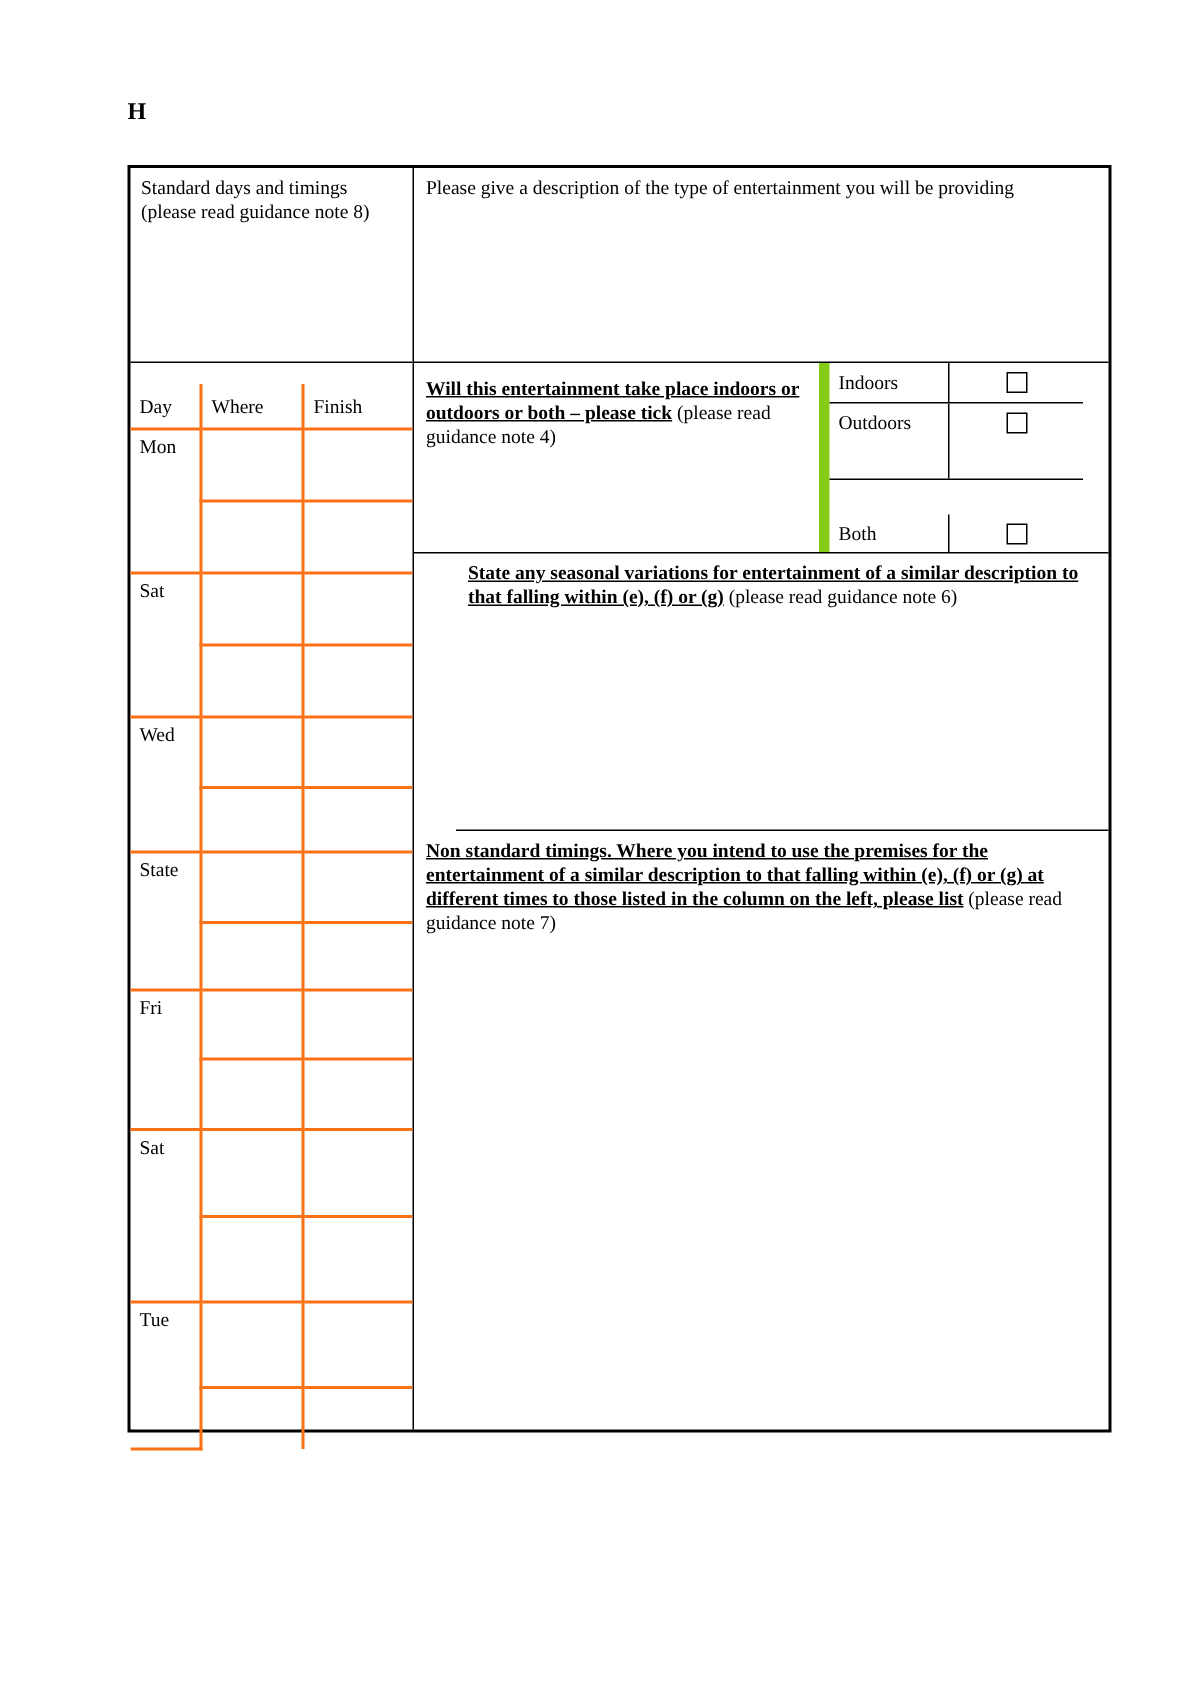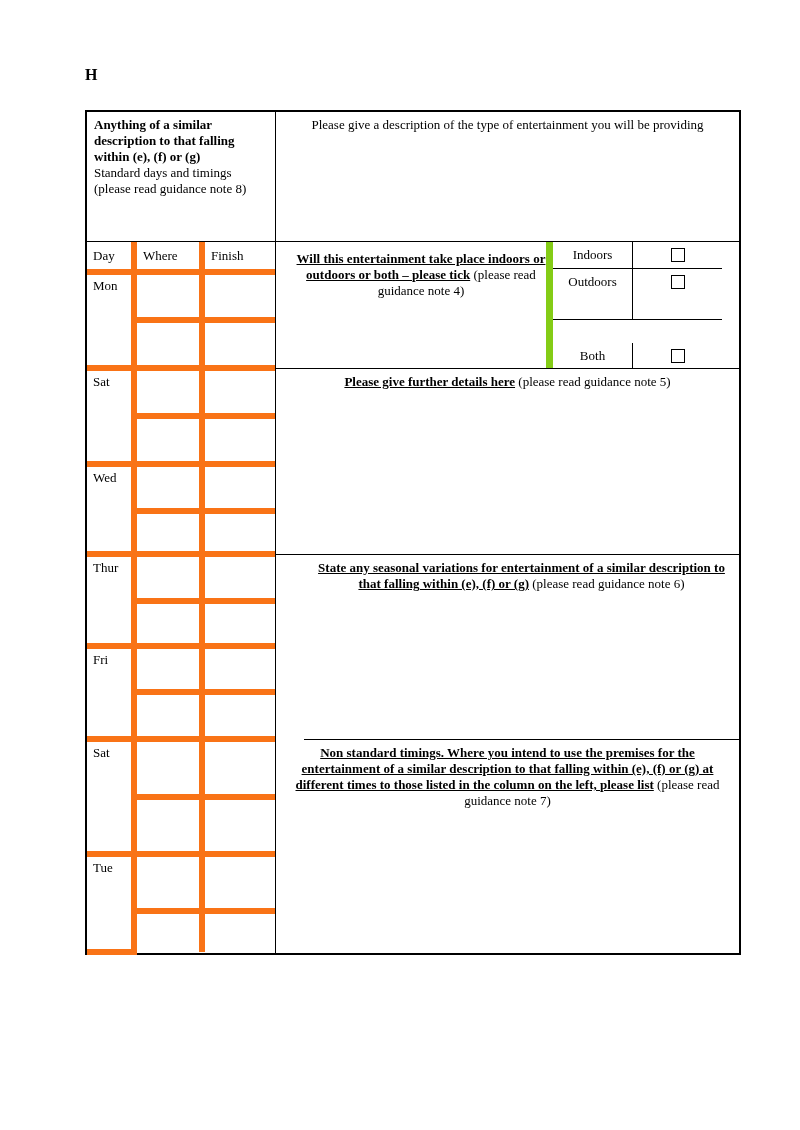--- a/index.html
+++ b/index.html
@@ -8,30 +8,30 @@
   .section-letter{position:absolute;left:85px;top:66px;font-size:16px;font-weight:bold;}
 
   .form{position:absolute;left:85px;top:110px;width:652px;height:841px;border:2px solid #000;}
 
   
   .left-col{position:absolute;left:0;top:0;width:189px;height:841px;border-right:1px solid #000;box-sizing:border-box;}
   .left-header{height:130px;box-sizing:border-box;border-bottom:1px solid #000;padding:5px 7px;line-height:16px;}
   .left-header .bold{font-weight:bold;display:block;}
   .left-header .note{display:block;}
 
-  table.timings{width:100%;border-collapse:collapse;table-layout:fixed;}
-  table.timings td{border:6px solid #f97316;padding:3px 6px;vertical-align:top;line-height:16px;}
+  table.timings{width:100%;border-collapse:collapse;table-layout:fixed;margin-top:14px;}
+  table.timings td{border:2px solid #f97316;padding:3px 6px;vertical-align:top;line-height:16px;}
   table.timings tr td:first-child{border-left:none;}
   table.timings tr td:last-child{border-right:none;}
   table.timings tr.hdr td{border-top:none;vertical-align:middle;}
   table.timings tr.last td{border-bottom:none;}
 
   
   .right-col{position:absolute;left:189px;top:0;width:463px;height:841px;display:flex;flex-direction:column;}
-  .rbox{box-sizing:border-box;border-bottom:1px solid #000;padding:5px 8px;line-height:16px;position:relative;text-align:center;}
+  .rbox{box-sizing:border-box;border-bottom:1px solid #000;padding:5px 8px;line-height:16px;position:relative;}
   .rbox.last{border-bottom:none;flex:1;}
   .bu{font-weight:bold;text-decoration:underline;}
 
   #rbox1{height:130px;}
   #rbox2{height:127px;padding:0;}
   #rbox3{height:186px;}
   #rbox4{height:185px;margin-left:28px;}
 
   .io-heading{position:absolute;left:0;top:4px;width:290px;padding:5px 8px;box-sizing:border-box;line-height:16px;}
   .io-table{position:absolute;top:0;right:17px;bottom:0;width:176px;border-left:7px solid #84cc16;box-sizing:border-box;display:flex;flex-direction:column;}
@@ -47,21 +47,20 @@
 <body>
 
 <div class="page">
 
   <div class="section-letter">H</div>
 
   <div class="form">
 
     <div class="left-col">
       <div class="left-header">
-        <span class="bold">Anything of a similar description to that falling within (e), (f) or (g)</span>
         <span class="note">Standard days and timings (please read guidance note 8)</span>
       </div>
 
       <table class="timings">
         <colgroup>
             <col style="width:47px">
             <col style="width:68px">
             <col style="width:73px">
           </colgroup>
         <tbody>
@@ -95,21 +94,21 @@
           <td rowspan="2">Wed</td>
           <td></td>
           <td></td>
         </tr>
         <tr style="height:43px">
           <td></td>
           <td></td>
         </tr>
 
         <tr style="height:47px">
-          <td rowspan="2">Thur</td>
+          <td rowspan="2">State</td>
           <td></td>
           <td></td>
         </tr>
         <tr style="height:45px">
           <td></td>
           <td></td>
         </tr>
 
         <tr style="height:46px">
           <td rowspan="2">Fri</td>
@@ -170,24 +169,20 @@
           </div>
           <div class="io-row r3">
             <div class="io-label">Both</div>
             <div class="io-check">
                 <span class="checkbox"></span>
               </div>
           </div>
         </div>
       </div>
 
-      <div class="rbox" id="rbox3">
-        <span class="bu">Please give further details here</span>
-        <span>(please read guidance note 5)</span>
-      </div>
 
       <div class="rbox" id="rbox4">
         <span class="bu">State any seasonal variations for entertainment of a similar description to that falling within (e), (f) or (g)</span>
         <span>(please read guidance note 6)</span>
       </div>
 
       <div class="rbox last" id="rbox5">
         <span class="bu">Non standard timings.  Where you intend to use the premises for the entertainment of a similar description to that falling within (e), (f) or (g) at different times to those listed in the column on the left, please list</span>
         <span>(please read guidance note 7)</span>
       </div>

